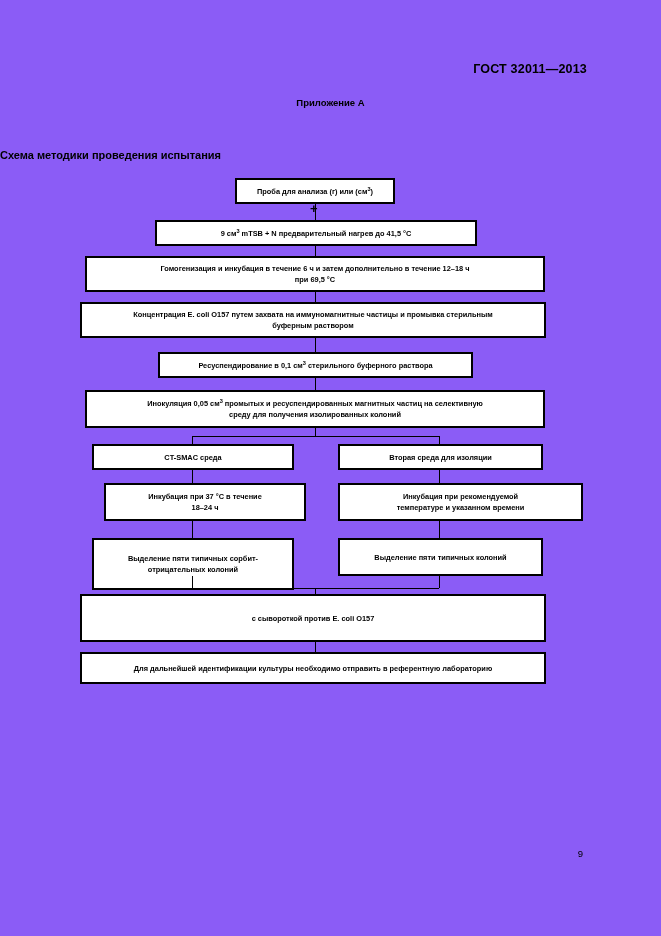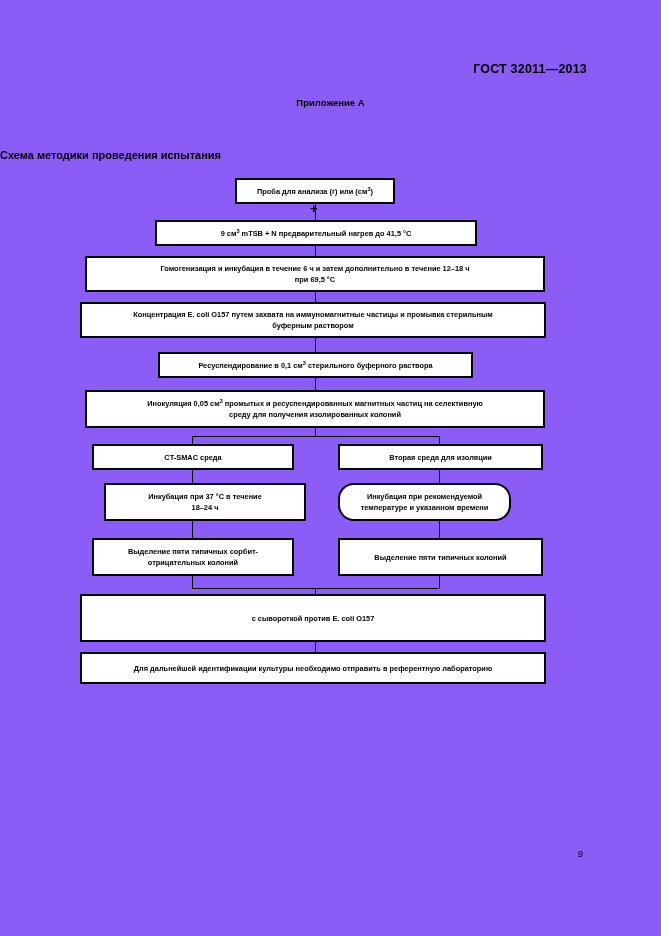--- a/index.html
+++ b/index.html
@@ -170,30 +170,30 @@
     </div>
     <div class="conn" style="left:192px; top:292px; height:14px;"></div>
     <div class="conn" style="left:439px; top:292px; height:14px;"></div>
 
     <div class="box" style="left:92px; top:305px; width:202px; height:38px;margin-left:12px;">
       <div>
         <span>Инкубация при 37 °C в течение</span>
         <span>18–24 ч</span>
       </div>
     </div>
-    <div class="box" style="left:338px; top:305px; width:173px; height:38px;border-radius:16px;">
+    <div class="box" style="left:338px; top:305px; width:245px; height:38px;">
       <div>
         <span>Инкубация при рекомендуемой</span>
         <span>температуре и указанном времени</span>
       </div>
     </div>
     <div class="conn" style="left:192px; top:343px; height:18px;"></div>
     <div class="conn" style="left:439px; top:343px; height:18px;"></div>
 
-    <div class="box" style="left:92px; top:360px; width:202px; height:38px;">
+    <div class="box" style="left:92px; top:360px; width:202px; height:52px;">
       <div>
         <span>Выделение пяти типичных сорбит-</span>
         <span>отрицательных колоний</span>
       </div>
     </div>
     <div class="box" style="left:338px; top:360px; width:205px; height:38px;">
       <span>Выделение пяти типичных колоний</span>
     </div>
 
     <div class="conn" style="left:192px; top:398px; height:12px;"></div>

